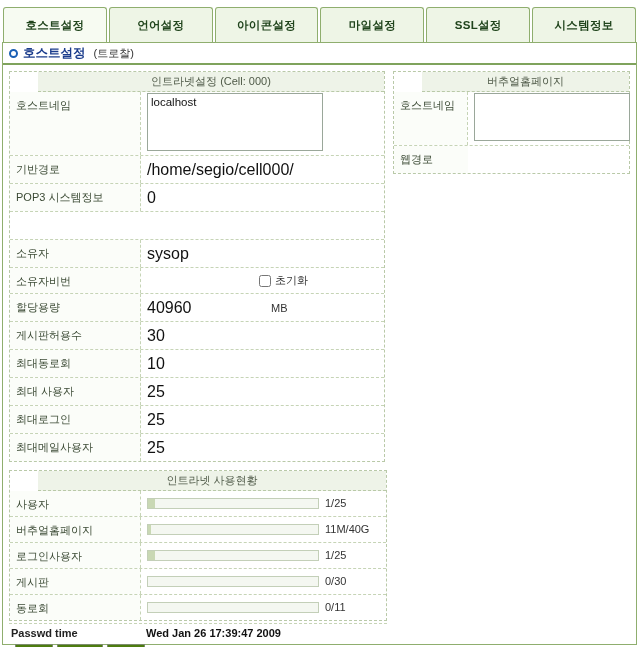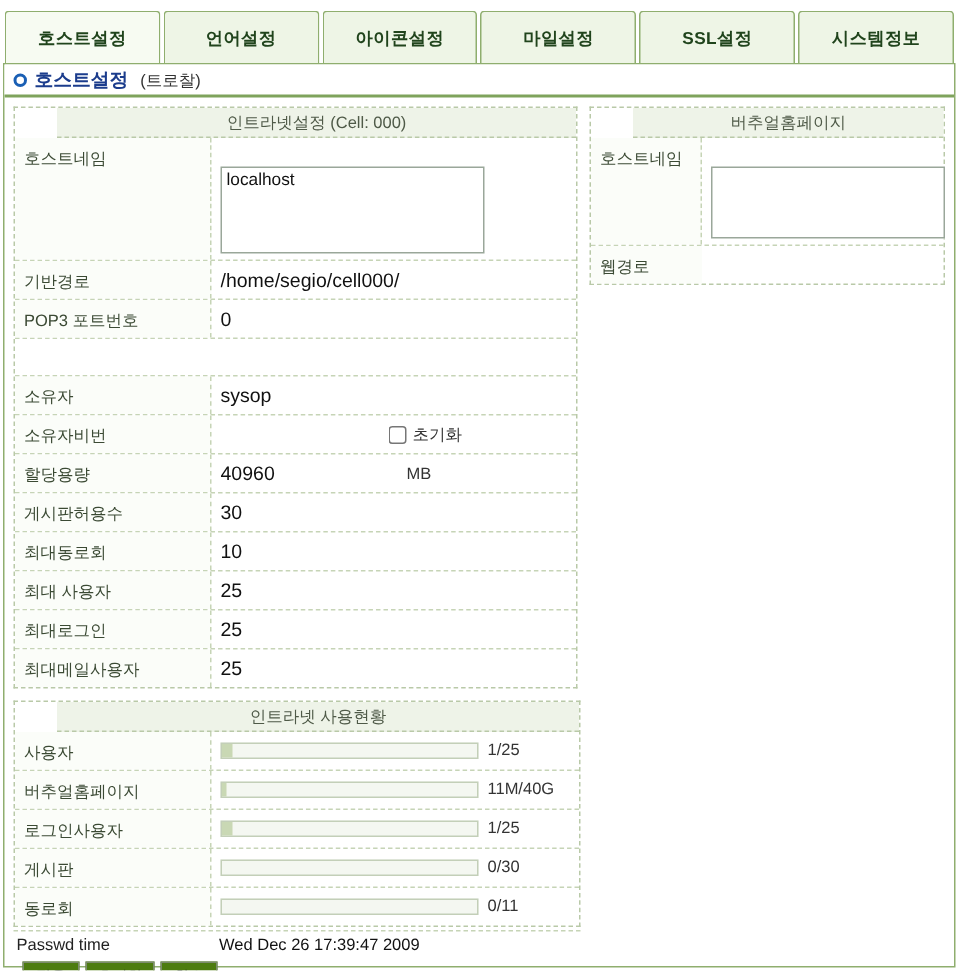--- a/index.html
+++ b/index.html
@@ -132,21 +132,21 @@
   .val {
     flex: 1 1 auto;
     font-size: 11px;
     color: #222222;
     padding: 5px 4px 4px 6px;
     display: flex;
     align-items: center;
     gap: 6px;
     min-height: 23px;
   }
-  .val.tall { align-items: flex-start; padding-top: 19px; }
+  .val.tall { align-items: flex-start; padding-top: 1px; }
   .unit { font-size: 11px; color: #333; margin-left: 46px; padding-left: 28px; }
 
   textarea.ta {
     width: 176px;
     height: 58px;
     border: 1px solid #9aa79a;
     font-family: "Liberation Sans", sans-serif;
     font-size: 11.5px;
     color: #111;
     padding: 2px 3px;
@@ -154,21 +154,21 @@
     background: #ffffff;
   }
   textarea.ta-right {
     width: 156px;
     height: 48px;
   }
   .plain {
     border: none;
     background: transparent;
     font-family: "Liberation Sans", sans-serif;
-    font-size: 13px;
+    font-size: 16px;
     color: #111;
     padding: 0;
     width: 200px;
   }
   .cb-wrap {
     display: flex;
     align-items: center;
     gap: 4px;
     margin-left: 112px;
     font-size: 11px;
@@ -199,20 +199,21 @@
     color: #333;
   }
 
   
   .passwd-row {
     display: flex;
     align-items: center;
     border-top: 1px dashed #c6d4b6;
     margin-top: 2px;
     padding-top: 3px;
+    font-weight: bold;
   }
   .passwd-lbl {
     width: 137px;
     font-size: 11px;
     color: #222;
     padding-left: 2px;
   }
   .passwd-val { font-size: 11px; color: #111; }
 
   .btnbar {
@@ -283,21 +284,21 @@
               </div>
 
               <div class="row">
                 <div class="lbl">기반경로</div>
                 <div class="val">
                   <input class="plain" type="text" value="/home/segio/cell000/" style="">
                 </div>
               </div>
 
               <div class="row">
-                <div class="lbl">POP3 포트번호</div>
+                <div class="lbl">POP3 시스템정보</div>
                 <div class="val">
                   <input class="plain" type="text" value="0" style="">
                 </div>
               </div>
 
               <div class="row">
                 <div class="val">
                   <input class="plain" type="text" value="" style="">
                 </div>
               </div>
@@ -443,21 +444,21 @@
               </span>
               <span class="bar-text">0/11</span>
             </div>
           </div>
 
         </div>
       </div>
 
       <div class="passwd-row col-left">
         <span class="passwd-lbl">Passwd time</span>
-        <span class="passwd-val">Wed Dec 26 17:39:47 2009</span>
+        <span class="passwd-val">Wed Jan 26 17:39:47 2009</span>
       </div>
 
       <div class="btnbar">
         <button class="btn">적용</button>
         <button class="btn">초기화</button>
         <button class="btn">취소</button>
       </div>
 
     </div>
   </div>

